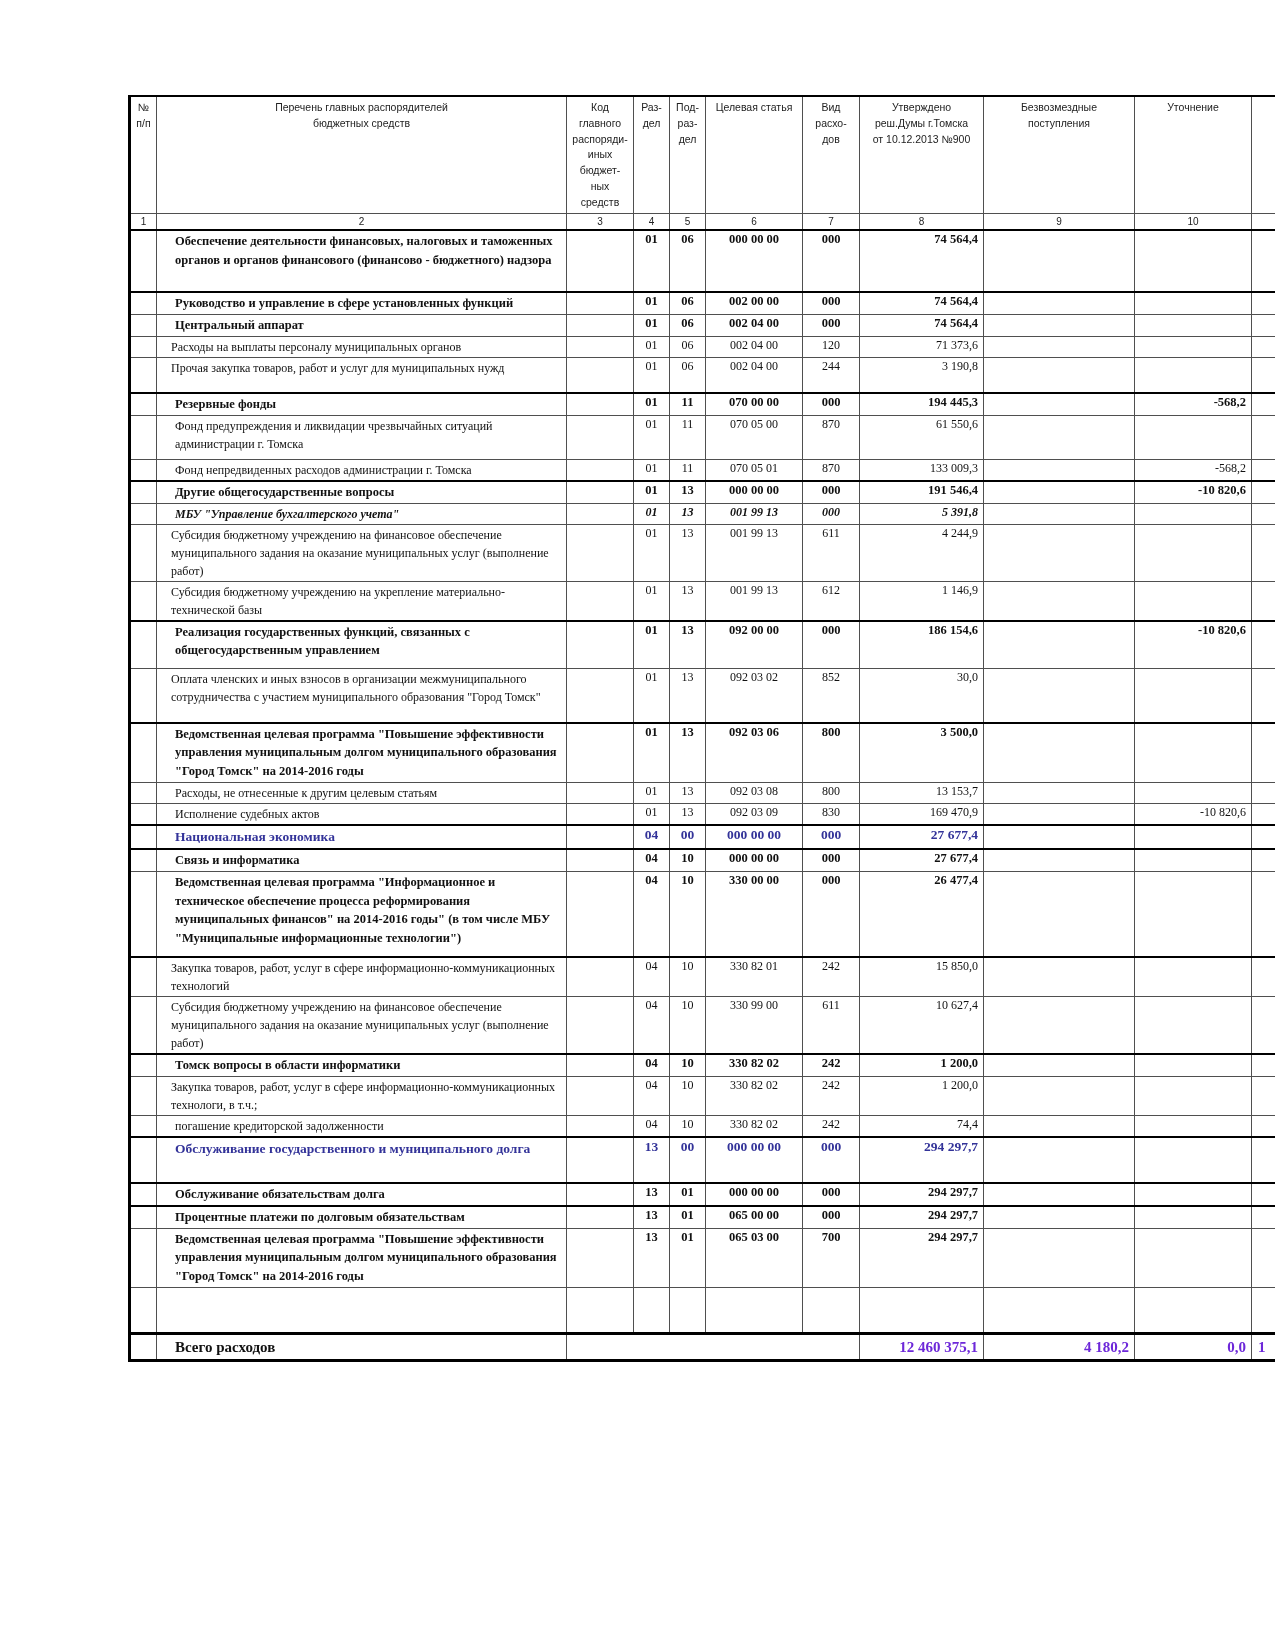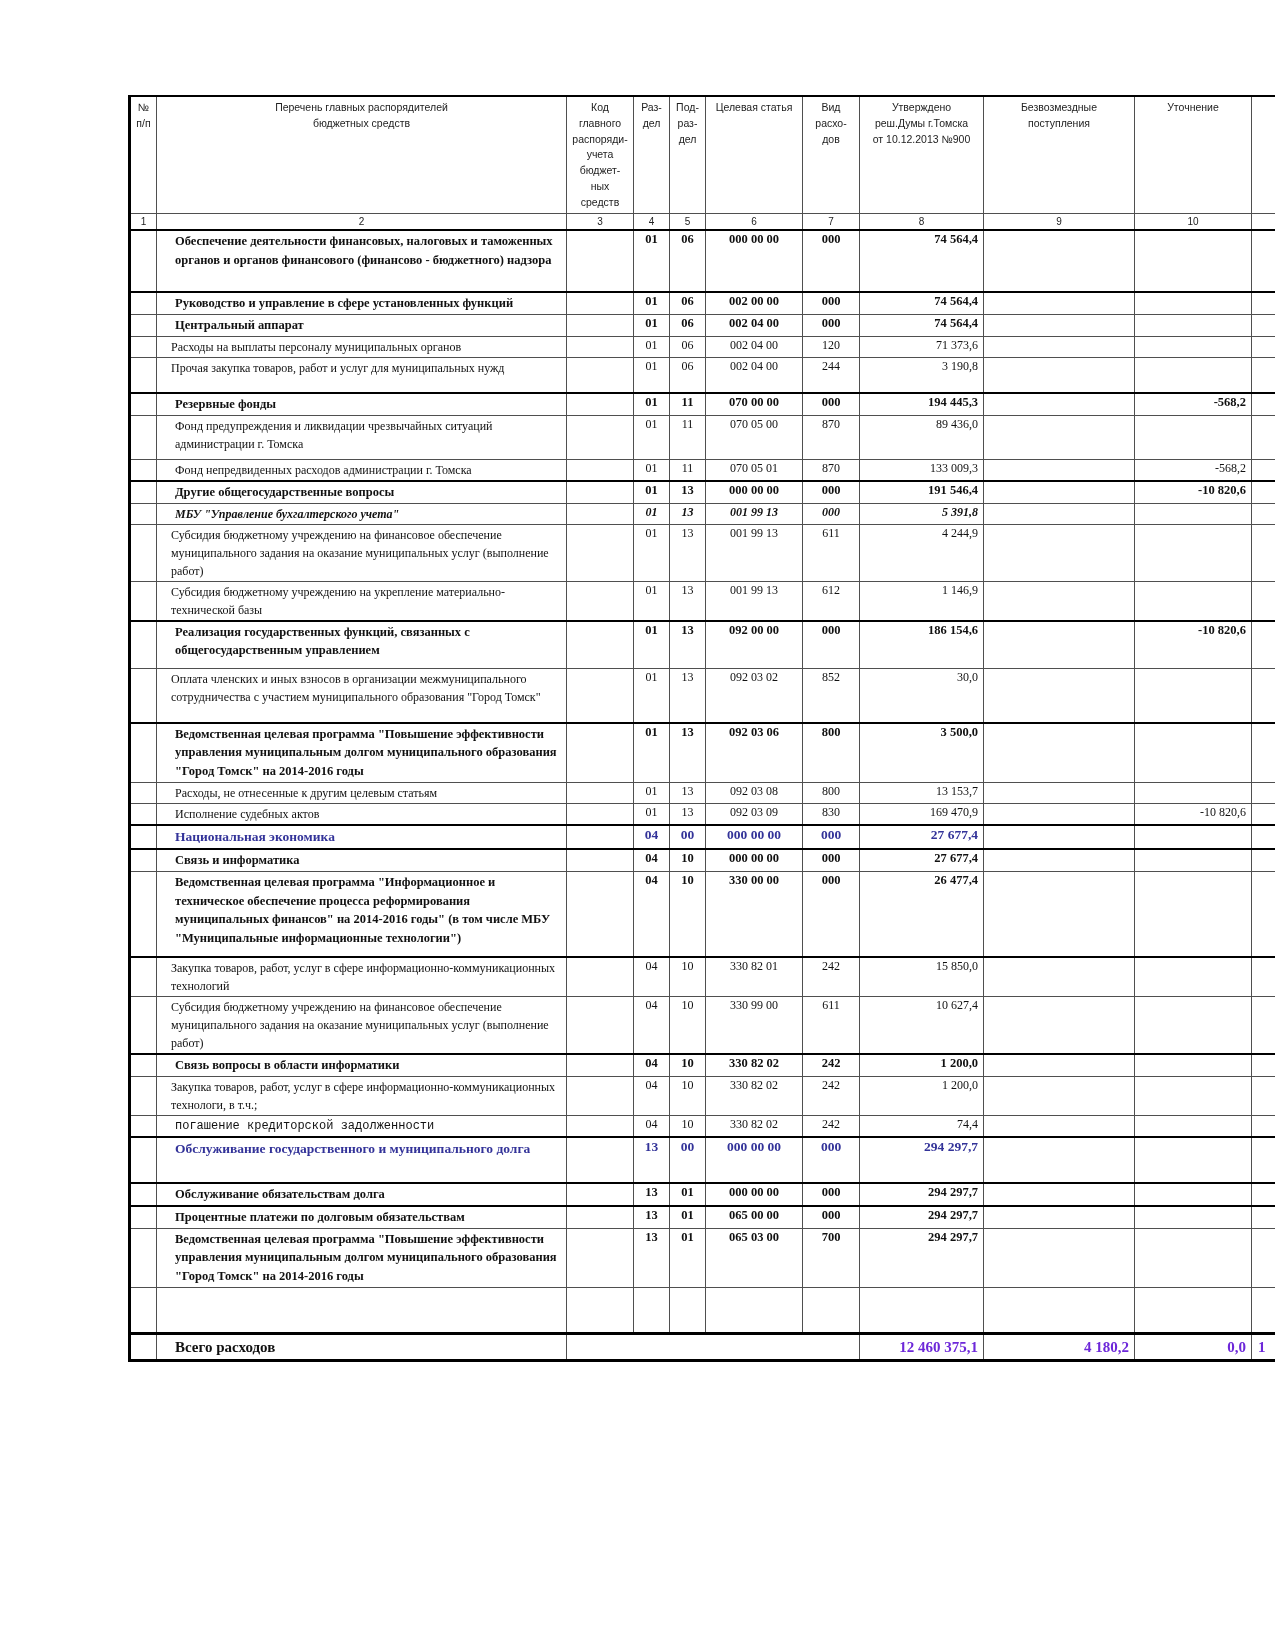--- a/index.html
+++ b/index.html
@@ -22,21 +22,21 @@
   }
   tr.nums td{
     font-family:"Liberation Sans", sans-serif;font-size:10px;text-align:center;
     height:15px;padding:0;border-bottom:2px solid #000;color:#222;line-height:15px;
   }
   
   td.c{text-align:center;}
   td.rgt{text-align:right;padding-right:5px;}
   td.name{line-height:1.5;padding-left:18px;}
   td.name.ind1{padding-left:14px;}
-  td.name.ind2{font-family:Liberation Mono, monospace;}
+  td.name.ind2{}
   tr.datarow td{font-size:12px;}
   tr.b td{font-weight:bold;font-size:12.5px;}
   tr.i td{font-style:italic;font-size:12px;}
   tr.blue td{color:#333399;font-weight:bold;font-size:13.5px;margin-top:20px;}
   tr.thick td{border-top:2px solid #000;}
   tr.spacer td{border-top:1px solid #4f4f4f;}
   tr.total td{
     border-top:3px solid #000;font-weight:bold;font-size:15px;vertical-align:middle;
   }
   tr.total td.red{color:#6d28d9;}
@@ -63,21 +63,21 @@
       </colgroup>
       <thead>
           <tr class="hdr">
             <th>№
 п/п</th>
             <th>Перечень главных распорядителей
 бюджетных средств</th>
             <th>Код
 главного
 распоряди-
-учета
+иных
 бюджет-
 ных
 средств</th>
             <th>Раз-
 дел</th>
             <th>Под-
 раз-
 дел</th>
             <th>Целевая статья</th>
             <th>Вид расхо-
@@ -184,21 +184,21 @@
             <td></td>
           </tr>
           <tr class="datarow" style="height: 44px;">
             <td class="c"></td>
             <td class="name">Фонд предупреждения и ликвидации чрезвычайных ситуаций администрации г. Томска</td>
             <td class="c"></td>
             <td class="c">01</td>
             <td class="c">11</td>
             <td class="c">070 05 00</td>
             <td class="c">870</td>
-            <td class="rgt">89 436,0</td>
+            <td class="rgt">61 550,6</td>
             <td class="rgt"></td>
             <td class="rgt"></td>
             <td></td>
           </tr>
           <tr class="datarow" style="height: 19px;">
             <td class="c"></td>
             <td class="name">Фонд непредвиденных расходов администрации г. Томска</td>
             <td class="c"></td>
             <td class="c">01</td>
             <td class="c">11</td>
@@ -386,21 +386,21 @@
             <td class="c">10</td>
             <td class="c">330 99 00</td>
             <td class="c">611</td>
             <td class="rgt">10 627,4</td>
             <td class="rgt"></td>
             <td class="rgt"></td>
             <td></td>
           </tr>
           <tr class="datarow b thick" style="height: 16px;">
             <td class="c"></td>
-            <td class="name">Связь вопросы в области информатики</td>
+            <td class="name">Томск вопросы в области информатики</td>
             <td class="c"></td>
             <td class="c">04</td>
             <td class="c">10</td>
             <td class="c">330 82 02</td>
             <td class="c">242</td>
             <td class="rgt">1 200,0</td>
             <td class="rgt"></td>
             <td class="rgt"></td>
             <td></td>
           </tr>

